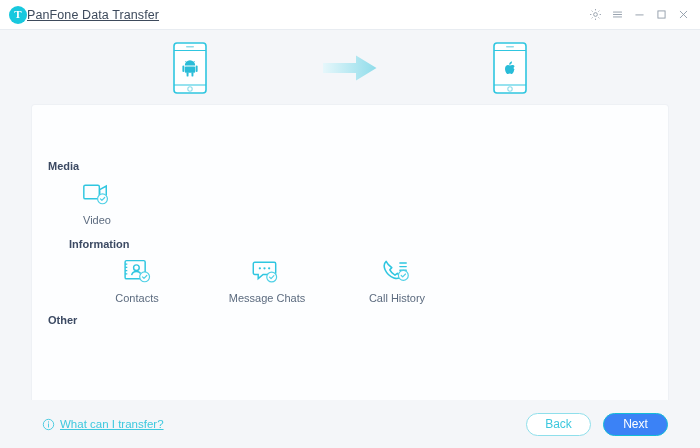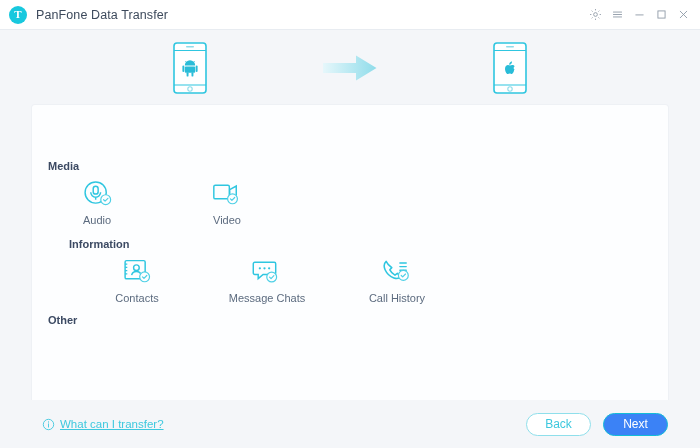--- a/index.html
+++ b/index.html
@@ -28,22 +28,21 @@
     border-radius: 50%;
     background: #18c8de;
     display: flex; align-items: center; justify-content: center;
     flex: 0 0 auto;
   }
   .logo-letter {
     color: #ffffff; font-size: 11px; font-weight: bold;
     line-height: 1; font-family: "Liberation Serif", serif;
   }
   .app-title {
-    margin-left: 9px;
-    font-size: 12.5px; color: #3d4a5c; letter-spacing: .1px;
+    font-size: 12.5px; color: #3d4a5c; letter-spacing: .1px; text-decoration: underline;
   }
   .win-controls {
     margin-left: auto; display: flex; align-items: center;
     height: 30px; padding-right: 6px;
   }
   .win-btn {
     width: 22px; height: 26px;
     display: flex; align-items: center; justify-content: center;
     color: #8e99a6;
   }
@@ -236,34 +235,20 @@
   </div>
 
   <div class="card">
 
 
     <div class="section-label" style="top:55px;">Media</div>
     <div class="row" style="top:72px;">
 
 
 
-      <div class="tile">
-        <div class="tile-icon">
-          <svg width="31" height="28" viewBox="0 0 34 30" fill="none" stroke="#2fc6e0" stroke-width="1.6">
-            <circle cx="15" cy="14.5" r="11.6"></circle>
-            <rect x="12.3" y="7.6" width="5.4" height="8.6" rx="2.7"></rect>
-            <path d="M9.6 14.3a5.4 5.4 0 0 0 10.8 0M15 19.7v2.6"></path>
-            <g>
-              <circle cx="26" cy="22.3" r="5.4" fill="#fdfeff" stroke="#4ed0e6" stroke-width="1.3"></circle>
-              <path d="M23.7 22.4l1.6 1.6 3.1-3.2" stroke="#4ed0e6" stroke-width="1.3" stroke-linecap="round" stroke-linejoin="round"></path>
-            </g>
-          </svg>
-        </div>
-        <div class="tile-label">Audio</div>
-      </div>
 
       <div class="tile">
         <div class="tile-icon">
           <svg width="31" height="28" viewBox="0 0 34 30" fill="none" stroke="#2fc6e0" stroke-width="1.6">
             <rect x="2" y="6.4" width="17" height="15" rx="1.6"></rect>
             <path d="M19.4 11.4l7.2-4v14.2l-7.2-4z"></path>
             <g>
               <circle cx="22.5" cy="21.4" r="5.4" fill="#fdfeff" stroke="#4ed0e6" stroke-width="1.3"></circle>
               <path d="M20.2 21.5l1.6 1.6 3.1-3.2" stroke="#4ed0e6" stroke-width="1.3" stroke-linecap="round" stroke-linejoin="round"></path>
             </g>

